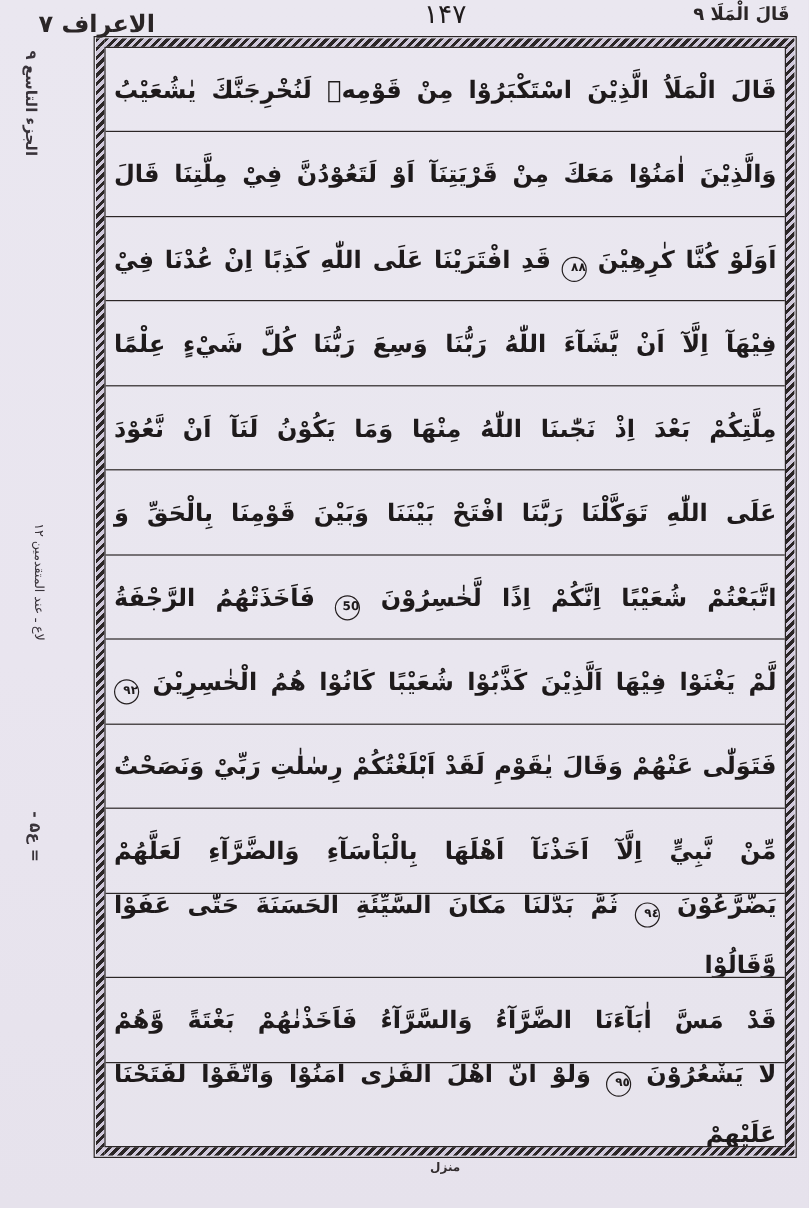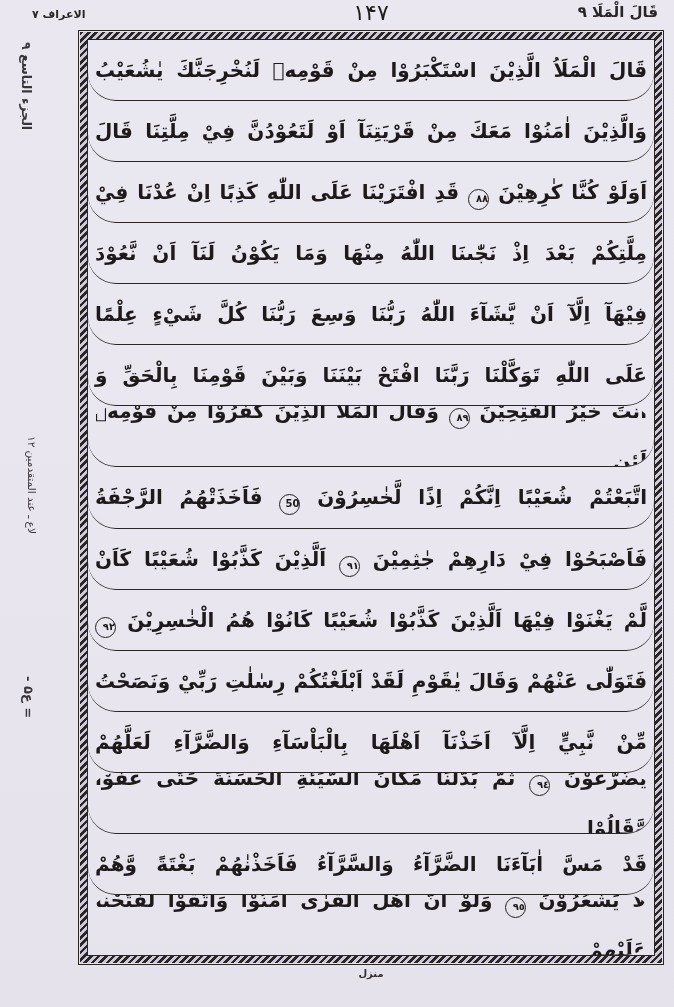--- a/index.html
+++ b/index.html
@@ -18,21 +18,21 @@
     position:absolute;top:3px;right:16px;
     font-size:15px;font-weight:bold;direction:rtl;color:#2a2526;
   }
   .hdr-center{
     position:absolute;top:0px;left:78px;width:586px;
     text-align:center;font-size:22px;font-weight:normal;color:#1f1b1c;
     letter-spacing:1px;
   }
   .hdr-left{
     position:absolute;top:8px;left:32px;
-    font-size:11px;font-weight:bold;direction:rtl;color:#2a2526;
+    font-size:20px;font-weight:bold;direction:rtl;color:#2a2526;
   }
   
   .v-label{
     position:absolute;direction:rtl;white-space:nowrap;
     transform:rotate(90deg);transform-origin:top left;
     color:#39333a;
   }
   .v-juz{left:34px;top:42px;font-size:12.5px;font-weight:bold;}
   .v-note-upper{left:38px;top:436px;font-size:10.5px;}
   .v-note-lower{left:36px;top:676px;font-size:13px;font-weight:bold;}
@@ -55,21 +55,20 @@
     display:flex;flex-direction:column;
     background:rgba(255,255,255,0.04);
   }
   
   .row{
     flex:1;min-height:0;
     border-bottom:1.7px solid #2b2626;
     display:flex;align-items:center;
     overflow:hidden;
     padding:2px 7px;
-    border-radius:28px;
   }
   .row:last-child{border-bottom:none;}
   .ayah-text{
     margin:0;width:100%;
     direction:rtl;
     font-size:20px;font-weight:bold;line-height:50px;
     color:#1e1a1b;
     text-align:justify;
     -moz-text-align-last:justify;
     text-align-last:justify;
@@ -113,36 +112,30 @@
           <div class="row">
             <p class="ayah-text"><span>قَالَ الْمَلَاُ الَّذِيْنَ اسْتَكْبَرُوْا مِنْ قَوْمِهٖ لَنُخْرِجَنَّكَ يٰشُعَيْبُ</span></p>
           </div>
           <div class="row">
             <p class="ayah-text"><span>وَالَّذِيْنَ اٰمَنُوْا مَعَكَ مِنْ قَرْيَتِنَآ اَوْ لَتَعُوْدُنَّ فِيْ مِلَّتِنَا قَالَ</span></p>
           </div>
           <div class="row">
             <p class="ayah-text"><span>اَوَلَوْ كُنَّا كٰرِهِيْنَ</span> <span class="aya-mark">٨٨</span> <span>قَدِ افْتَرَيْنَا عَلَى اللّٰهِ كَذِبًا اِنْ عُدْنَا فِيْ</span></p>
           </div>
           <div class="row">
-            <p class="ayah-text"><span>مِلَّتِكُمْ بَعْدَ اِذْ نَجّٰىنَا اللّٰهُ مِنْهَا وَمَا يَكُوْنُ لَنَآ اَنْ نَّعُوْدَ</span></p>
+            <p class="ayah-text"><span>فِيْهَآ اِلَّآ اَنْ يَّشَآءَ اللّٰهُ رَبُّنَا وَسِعَ رَبُّنَا كُلَّ شَيْءٍ عِلْمًا</span></p>
           </div>
           <div class="row">
-            <p class="ayah-text"><span>فِيْهَآ اِلَّآ اَنْ يَّشَآءَ اللّٰهُ رَبُّنَا وَسِعَ رَبُّنَا كُلَّ شَيْءٍ عِلْمًا</span></p>
+            <p class="ayah-text"><span>مِلَّتِكُمْ بَعْدَ اِذْ نَجّٰىنَا اللّٰهُ مِنْهَا وَمَا يَكُوْنُ لَنَآ اَنْ نَّعُوْدَ</span></p>
           </div>
           <div class="row">
             <p class="ayah-text"><span>عَلَى اللّٰهِ تَوَكَّلْنَا رَبَّنَا افْتَحْ بَيْنَنَا وَبَيْنَ قَوْمِنَا بِالْحَقِّ وَ</span></p>
           </div>
           <div class="row">
-            <p class="ayah-text"><span>اَنْتَ خَيْرُ الْفٰتِحِيْنَ</span> <span class="aya-mark">٨٩</span> <span>وَقَالَ الْمَلَاُ الَّذِيْنَ كَفَرُوْا مِنْ قَوْمِهٖ لَئِنِ</span></p>
-          </div>
-          <div class="row">
             <p class="ayah-text"><span>اتَّبَعْتُمْ شُعَيْبًا اِنَّكُمْ اِذًا لَّخٰسِرُوْنَ</span> <span class="aya-mark">50</span> <span>فَاَخَذَتْهُمُ الرَّجْفَةُ</span></p>
-          </div>
-          <div class="row">
-            <p class="ayah-text"><span>فَاَصْبَحُوْا فِيْ دَارِهِمْ جٰثِمِيْنَ</span> <span class="aya-mark">٩١</span> <span>اَلَّذِيْنَ كَذَّبُوْا شُعَيْبًا كَاَنْ</span></p>
           </div>
           <div class="row">
             <p class="ayah-text"><span>لَّمْ يَغْنَوْا فِيْهَا اَلَّذِيْنَ كَذَّبُوْا شُعَيْبًا كَانُوْا هُمُ الْخٰسِرِيْنَ</span> <span class="aya-mark">٩٢</span></p>
           </div>
           <div class="row">
             <p class="ayah-text"><span>فَتَوَلّٰى عَنْهُمْ وَقَالَ يٰقَوْمِ لَقَدْ اَبْلَغْتُكُمْ رِسٰلٰتِ رَبِّيْ وَنَصَحْتُ</span></p>
           </div>
           <div class="row">
             <p class="ayah-text"><span>مِّنْ نَّبِيٍّ اِلَّآ اَخَذْنَآ اَهْلَهَا بِالْبَاْسَآءِ وَالضَّرَّآءِ لَعَلَّهُمْ</span></p>
           </div>

